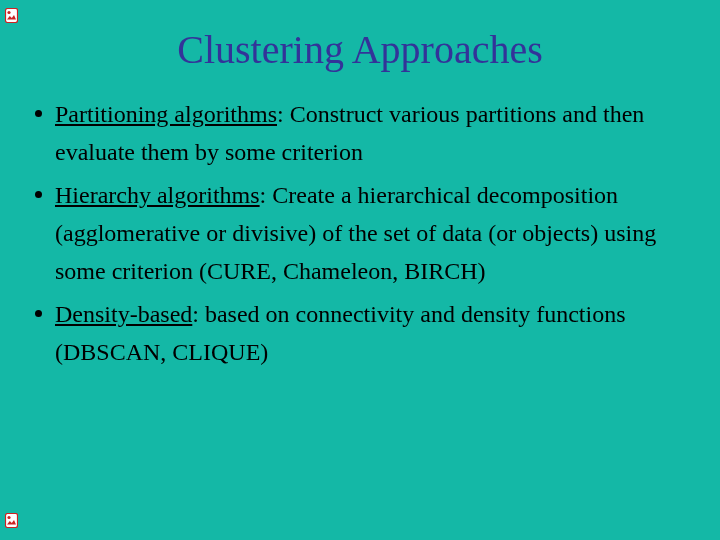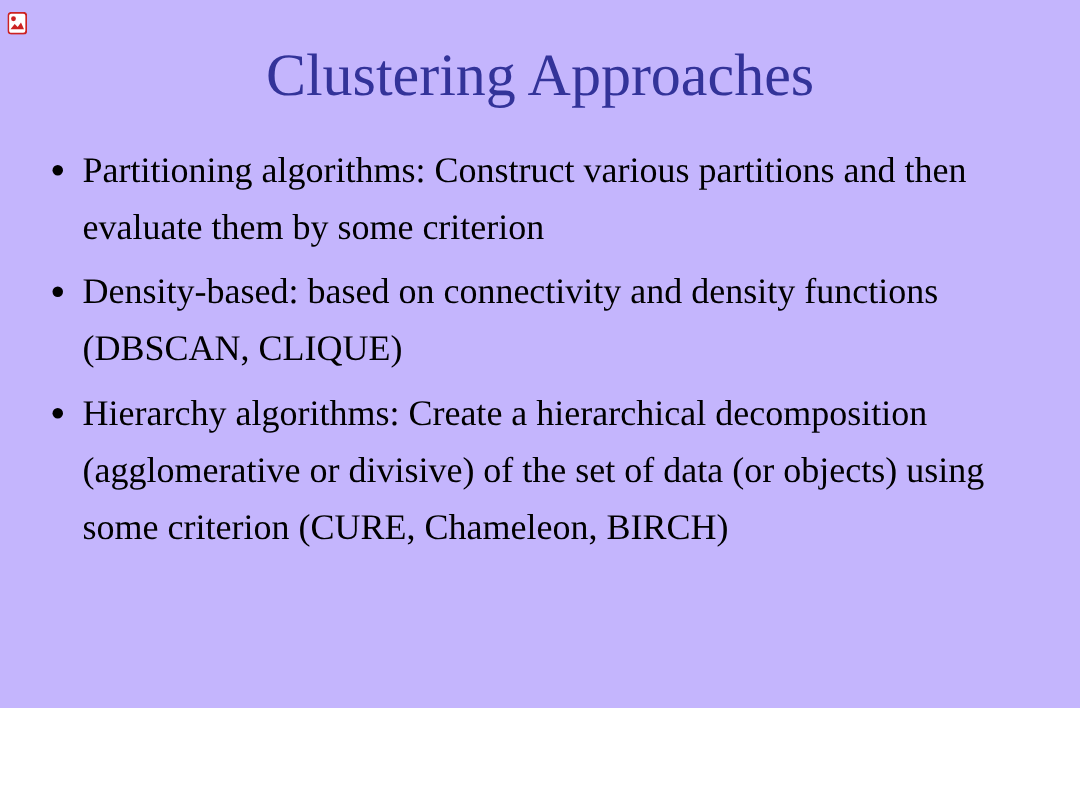--- a/index.html
+++ b/index.html
@@ -3,22 +3,22 @@
 <meta charset="utf-8">
 <style>
   html, body {
     margin: 0;
     padding: 0;
     background: #ffffff;
   }
   .slide {
     position: relative;
     width: 720px;
-    height: 472px;
-    background: #c4b5fd;
+    height: 540px;
+    background: #14b8a6;
     overflow: hidden;
     font-family: "Liberation Serif", "DejaVu Serif", serif;
   }
   .slide-title {
     padding-top: 26px;
     font-size: 40px;
     line-height: 48px;
     text-align: center;
     color: #333399;
     white-space: nowrap;
@@ -37,20 +37,21 @@
   .bullet-dot {
     position: absolute;
     left: -20px;
     top: 15px;
     width: 7px;
     height: 7px;
     background: #000000;
     border-radius: 50%;
   }
   .bullet-term {
+    text-decoration: underline;
     margin-top: 35px;
   }
   .corner-icon {
     position: absolute;
     left: 5px;
     width: 13px;
     height: 15px;
   }
   .corner-icon.top { top: 8px; }
   .corner-icon.bottom { top: 513px; }
@@ -72,26 +73,26 @@
 
   <div class="bullet-list">
 
     <div class="bullet-item">
       <span class="bullet-dot"></span>
       <span class="bullet-term">Partitioning algorithms</span><span>: Construct various partitions and then evaluate them by some criterion</span>
     </div>
 
     <div class="bullet-item">
       <span class="bullet-dot"></span>
-      <span class="bullet-term">Density-based</span><span>: based on connectivity and density functions (DBSCAN, CLIQUE)</span>
+      <span class="bullet-term">Hierarchy algorithms</span><span>: Create a hierarchical decomposition (agglomerative or divisive) of the set of data (or objects) using some criterion (CURE, Chameleon, BIRCH)</span>
     </div>
 
     <div class="bullet-item">
       <span class="bullet-dot"></span>
-      <span class="bullet-term">Hierarchy algorithms</span><span>: Create a hierarchical decomposition (agglomerative or divisive) of the set of data (or objects) using some criterion (CURE, Chameleon, BIRCH)</span>
+      <span class="bullet-term">Density-based</span><span>: based on connectivity and density functions (DBSCAN, CLIQUE)</span>
     </div>
 
 
 
   </div>
 
   <span class="corner-icon bottom">
     <svg width="13" height="15" viewBox="0 0 13 15">
       <rect x="0.5" y="0.5" width="12" height="14" rx="2" fill="#ffffff" stroke="#cc2222" stroke-width="1.2"></rect>
       <circle cx="4" cy="4.5" r="1.6" fill="#cc2222"></circle>

